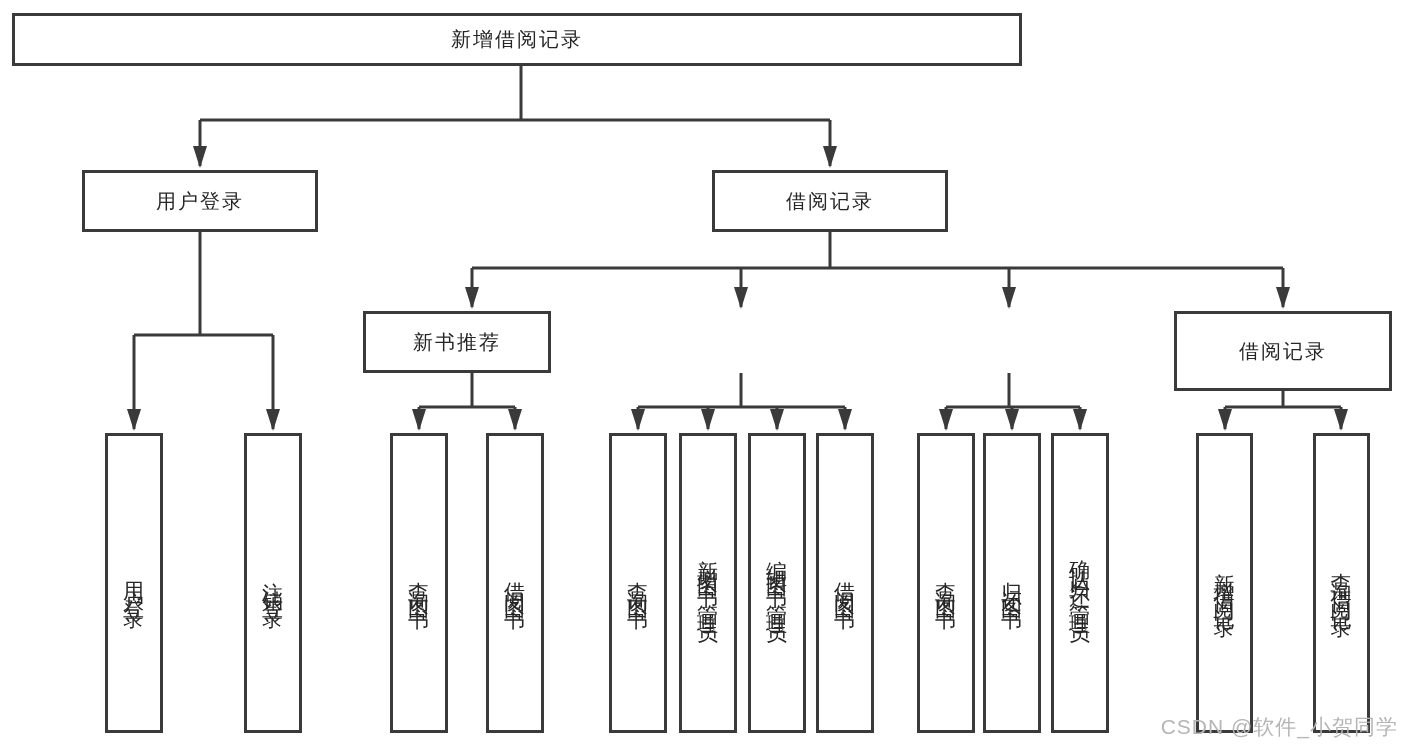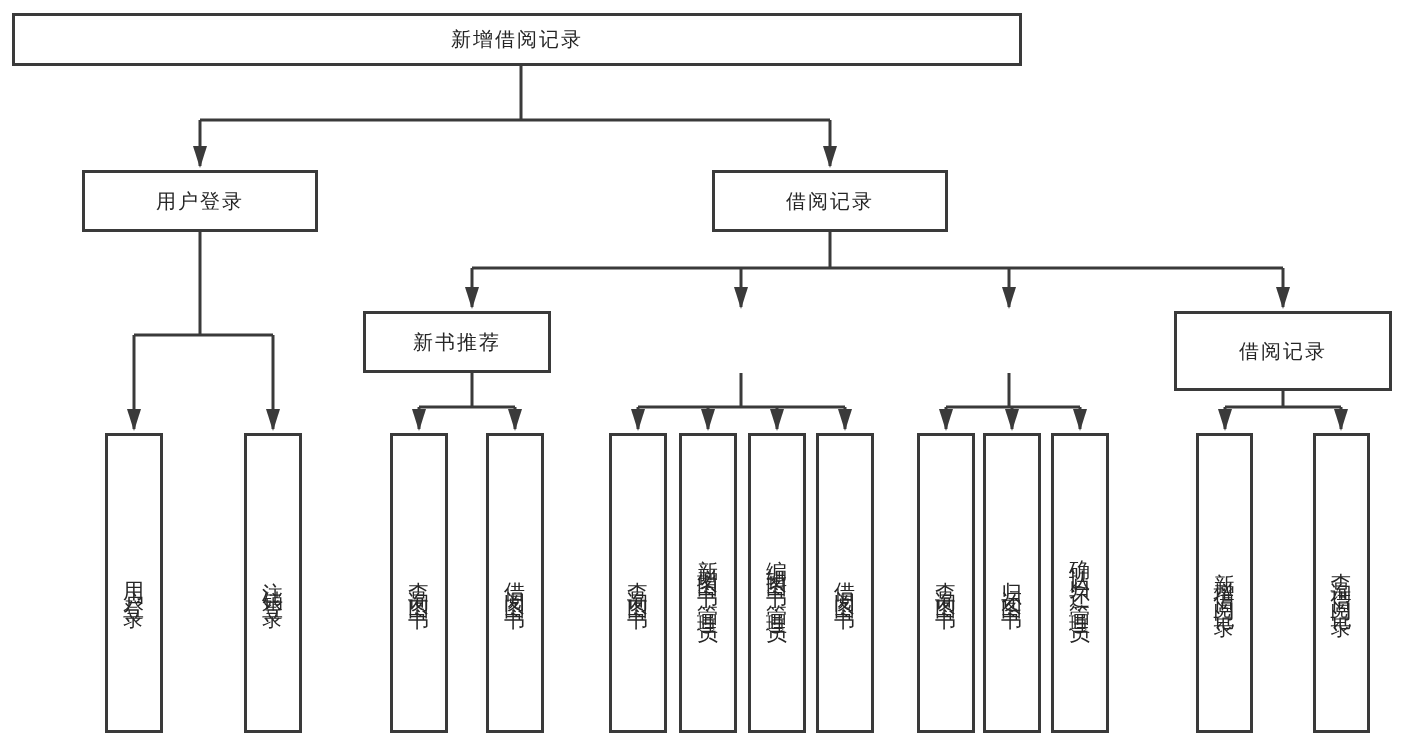--- a/index.html
+++ b/index.html
@@ -132,13 +132,14 @@
     <span>确认归还（管理员）</span>
   </div>
 
   <div class="node v" style="left:1196px; top:433px; width:57px; height:300px">
     <span>新增借阅记录</span>
   </div>
   <div class="node v" style="left:1313px; top:433px; width:57px; height:300px">
     <span>查询借阅记录</span>
   </div>
 
+  <div class="watermark">CSDN @软件_小贺同学</div>
 </div>
 
 </body></html>

